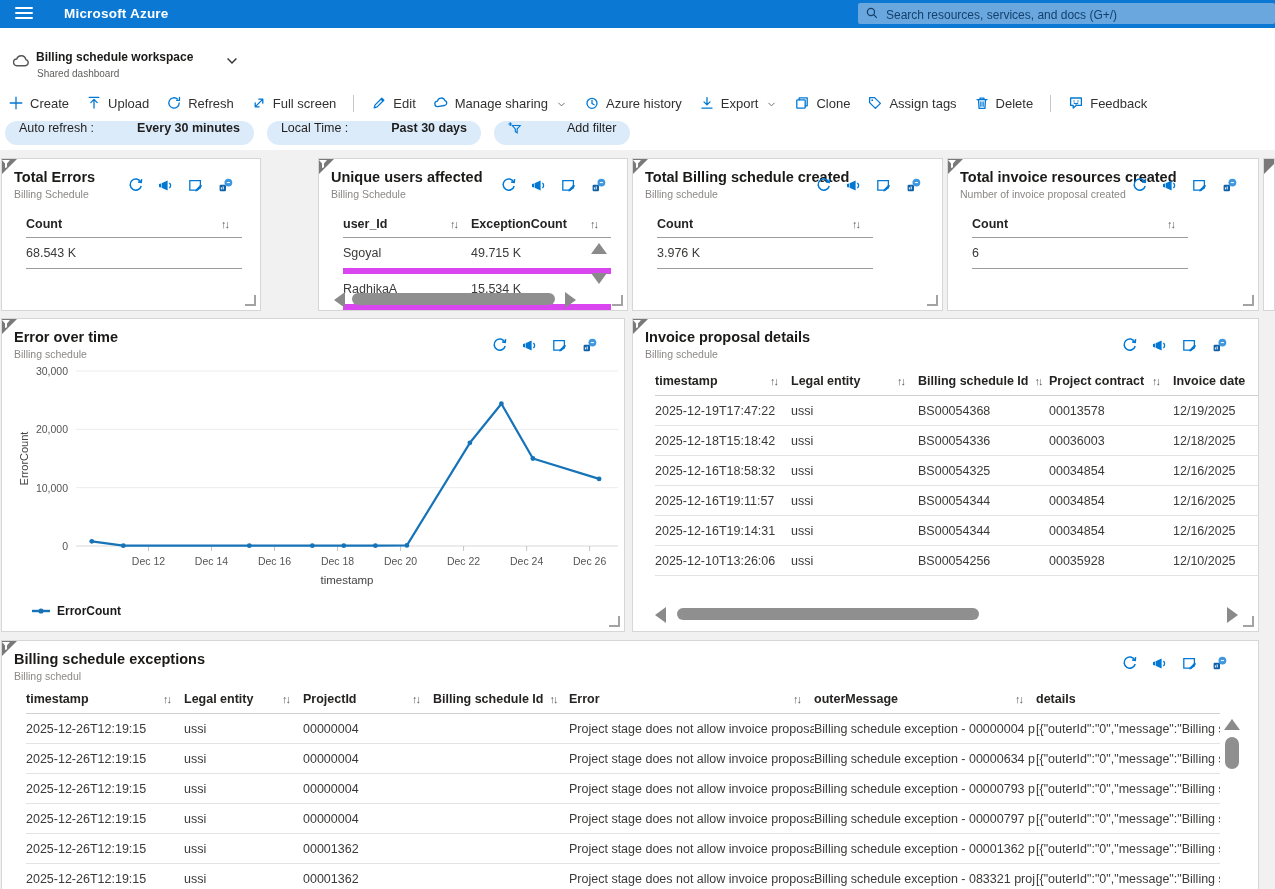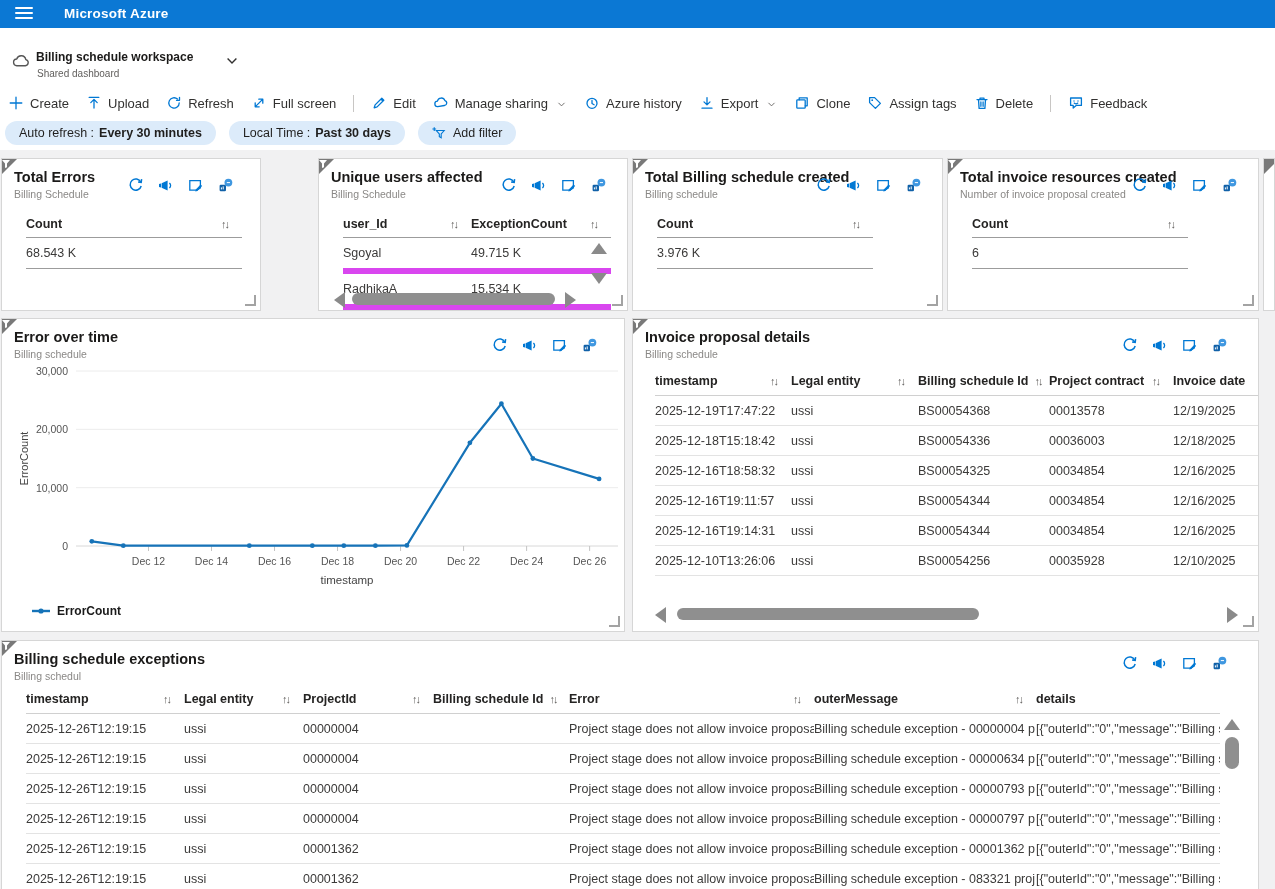--- a/index.html
+++ b/index.html
@@ -22,22 +22,22 @@
   .pg-chev{position:absolute;left:224px;top:53px;width:16px;height:16px;color:#323130;cursor:pointer;}
   .pg-sub{position:absolute;left:37px;top:68px;font-size:10px;color:#605e5c;text-align:right;}
   
   .toolbar{position:absolute;left:8px;top:92px;height:22px;display:flex;align-items:center;gap:17px;font-size:13px;color:#323130;white-space:nowrap;}
   .tb-item{display:flex;align-items:center;gap:6px;cursor:pointer;}
   .tb-item .ticon{width:16px;height:16px;color:#0078d4;display:inline-block;}
   .tb-item .tchev{width:11px;height:11px;color:#605e5c;margin-left:2px;}
   .tb-div{width:1px;height:17px;background:#c8c6c4;}
   
   .pills{position:absolute;left:5px;top:121px;display:flex;gap:13px;align-items:center;}
-  .pill{height:24px;background:#dcebfa;border-radius:12px;display:flex;align-items:center;padding:0 14px;
-        font-size:12.5px;color:#201f1e;cursor:pointer;white-space:nowrap;}
+  .pill{height:24px;background:#dcebfa;border-radius:12px;display:flex;padding:0 14px;
+        font-size:12.5px;color:#201f1e;cursor:pointer;white-space:nowrap;gap:38px;}
   .pill b{margin-left:5px;font-weight:700;}
   .pill .ficon{width:15px;height:15px;color:#0078d4;margin-right:6px;}
   
   .dash-bg{position:absolute;left:0;top:150px;width:1275px;height:739px;background:#f1f1f2;}
   .tile{position:absolute;background:#fff;border:1px solid #d6d6d6;box-sizing:border-box;overflow:hidden;}
   .corner{position:absolute;top:-1px;left:-1px;width:0;height:0;border-top:17px solid #797979;border-right:17px solid transparent;}
   .corner svg{position:absolute;top:-15px;left:1px;width:9px;height:9px;}
   .tile-title{position:absolute;left:12px;top:10px;font-size:14.5px;font-weight:700;color:#1b1a19;white-space:nowrap;}
   .tile-sub{position:absolute;left:12px;top:29px;font-size:10.5px;color:#8a8886;white-space:nowrap;}
   .tile-actions{position:absolute;top:18px;display:flex;gap:13px;}
@@ -79,20 +79,29 @@
 </head>
 <body>
 
 <div class="topbar">
   <div class="hamburger">
       <span></span>
       <span></span>
       <span></span>
     </div>
   <div class="brand">Microsoft Azure</div>
+  <div class="searchbox">
+    <span class="sicon">
+      <svg viewBox="0 0 16 16" width="14" height="14">
+          <circle cx="6.8" cy="6.8" r="4.1" fill="none" stroke="currentColor" stroke-width="1.4"></circle>
+          <path d="M9.9 9.9l3.5 3.5" stroke="currentColor" stroke-width="1.4"></path>
+        </svg>
+    </span>
+    <input type="text" placeholder="Search resources, services, and docs (G+/)" style="">
+  </div>
 </div>
 
 <span class="pg-title-icon">
   <svg viewBox="0 0 16 16" width="18" height="18">
       <path d="M4.6 12.2a3 3 0 0 1-.4-6A4.2 4.2 0 0 1 12.3 6.7a2.8 2.8 0 0 1-.4 5.5z" fill="none" stroke="currentColor" stroke-width="1.2"></path>
     </svg>
 </span>
 <div class="pg-title">Billing schedule workspace</div>
 <span class="pg-chev">
   <svg viewBox="0 0 16 16" width="16" height="16">

